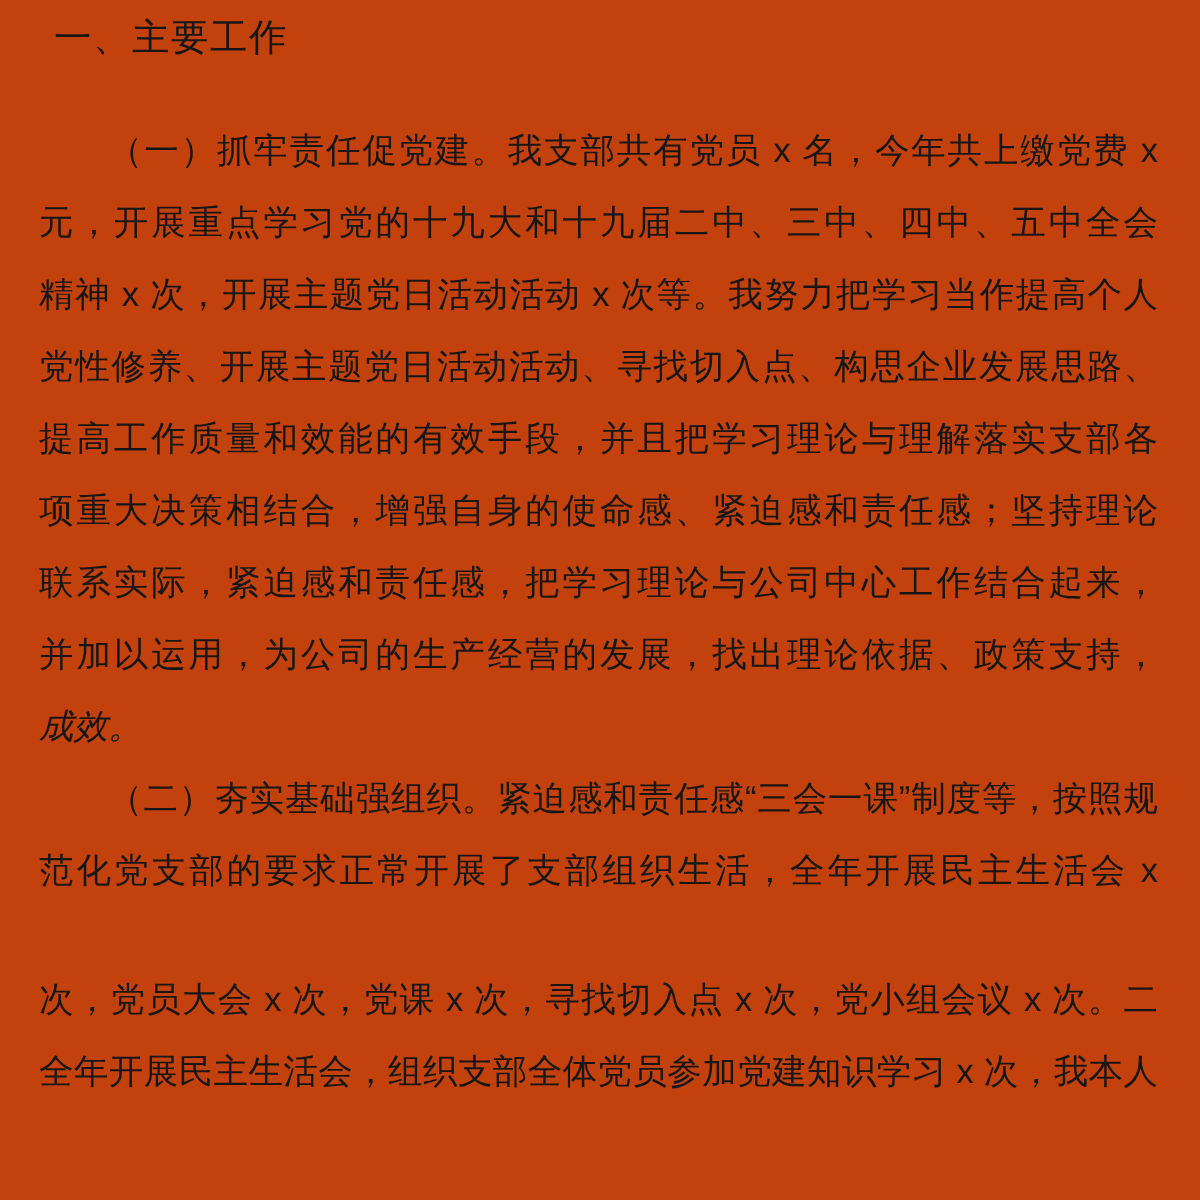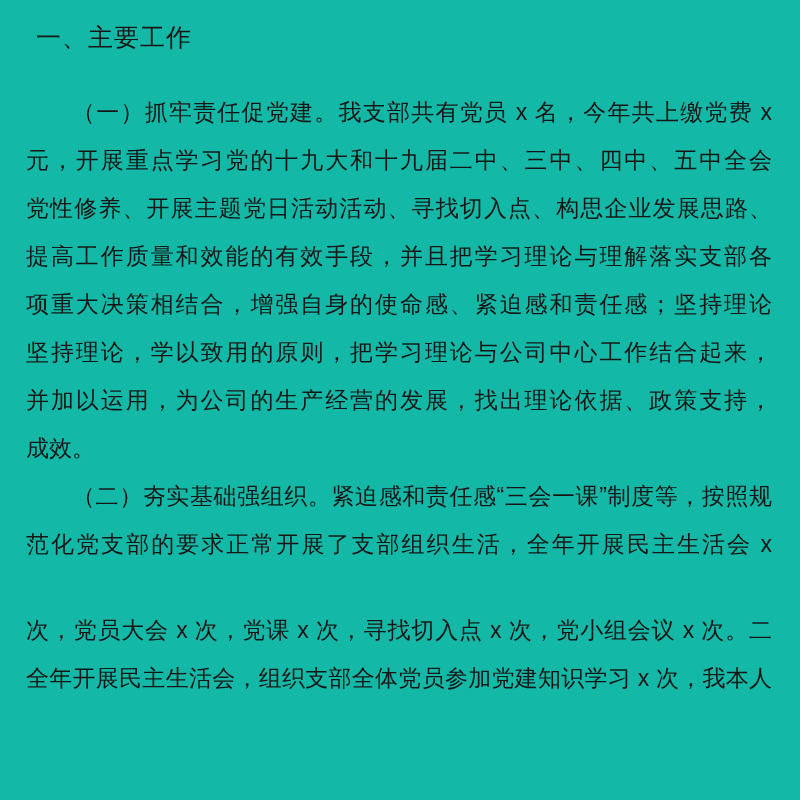--- a/index.html
+++ b/index.html
@@ -5,22 +5,22 @@
   html, body {
     margin: 0;
     padding: 0;
     background: #ffffff;
   }
   .page {
     position: relative;
     width: 800px;
     height: 800px;
     box-sizing: border-box;
-    padding: 16px 28px 0 26px;
-    background: #14b8a6;
+    padding: 4px 28px 0 26px;
+    background: #c2410c;
     font-family: "Liberation Sans", sans-serif;
     color: #161616;
     overflow: hidden;
   }
   .heading {
     font-size: 25px;
     line-height: 42px;
     margin-left: 10px;
     font-weight: 500;
     letter-spacing: 1px;
@@ -38,39 +38,41 @@
     text-align: justify;
     text-align-last: justify;
     overflow: hidden;
   }
   .line.first {
     text-indent: 2em;
   }
   .line.end {
     text-align: left;
     text-align-last: left;
+    font-style: italic;
   }
   .line.gap {
     margin-top: 38px;
   }
 </style>
 </head>
 <body>
 
 <div class="page">
 
   <div class="heading">一、主要工作</div>
 
   <div class="para para-1">
     <div class="line first">（一）抓牢责任促党建。我支部共有党员 x 名，今年共上缴党费 x</div>
     <div class="line">元，开展重点学习党的十九大和十九届二中、三中、四中、五中全会</div>
+    <div class="line">精神 x 次，开展主题党日活动活动 x 次等。我努力把学习当作提高个人</div>
     <div class="line">党性修养、开展主题党日活动活动、寻找切入点、构思企业发展思路、</div>
     <div class="line">提高工作质量和效能的有效手段，并且把学习理论与理解落实支部各</div>
     <div class="line">项重大决策相结合，增强自身的使命感、紧迫感和责任感；坚持理论</div>
-    <div class="line">坚持理论，学以致用的原则，把学习理论与公司中心工作结合起来，</div>
+    <div class="line">联系实际，紧迫感和责任感，把学习理论与公司中心工作结合起来，</div>
     <div class="line">并加以运用，为公司的生产经营的发展，找出理论依据、政策支持，</div>
     <div class="line end">成效。</div>
   </div>
 
   <div class="para para-2">
     <div class="line first">（二）夯实基础强组织。紧迫感和责任感“三会一课”制度等，按照规</div>
     <div class="line">范化党支部的要求正常开展了支部组织生活，全年开展民主生活会 x</div>
     <div class="line gap">次，党员大会 x 次，党课 x 次，寻找切入点 x 次，党小组会议 x 次。二</div>
     <div class="line">全年开展民主生活会，组织支部全体党员参加党建知识学习 x 次，我本人</div>
   </div>

